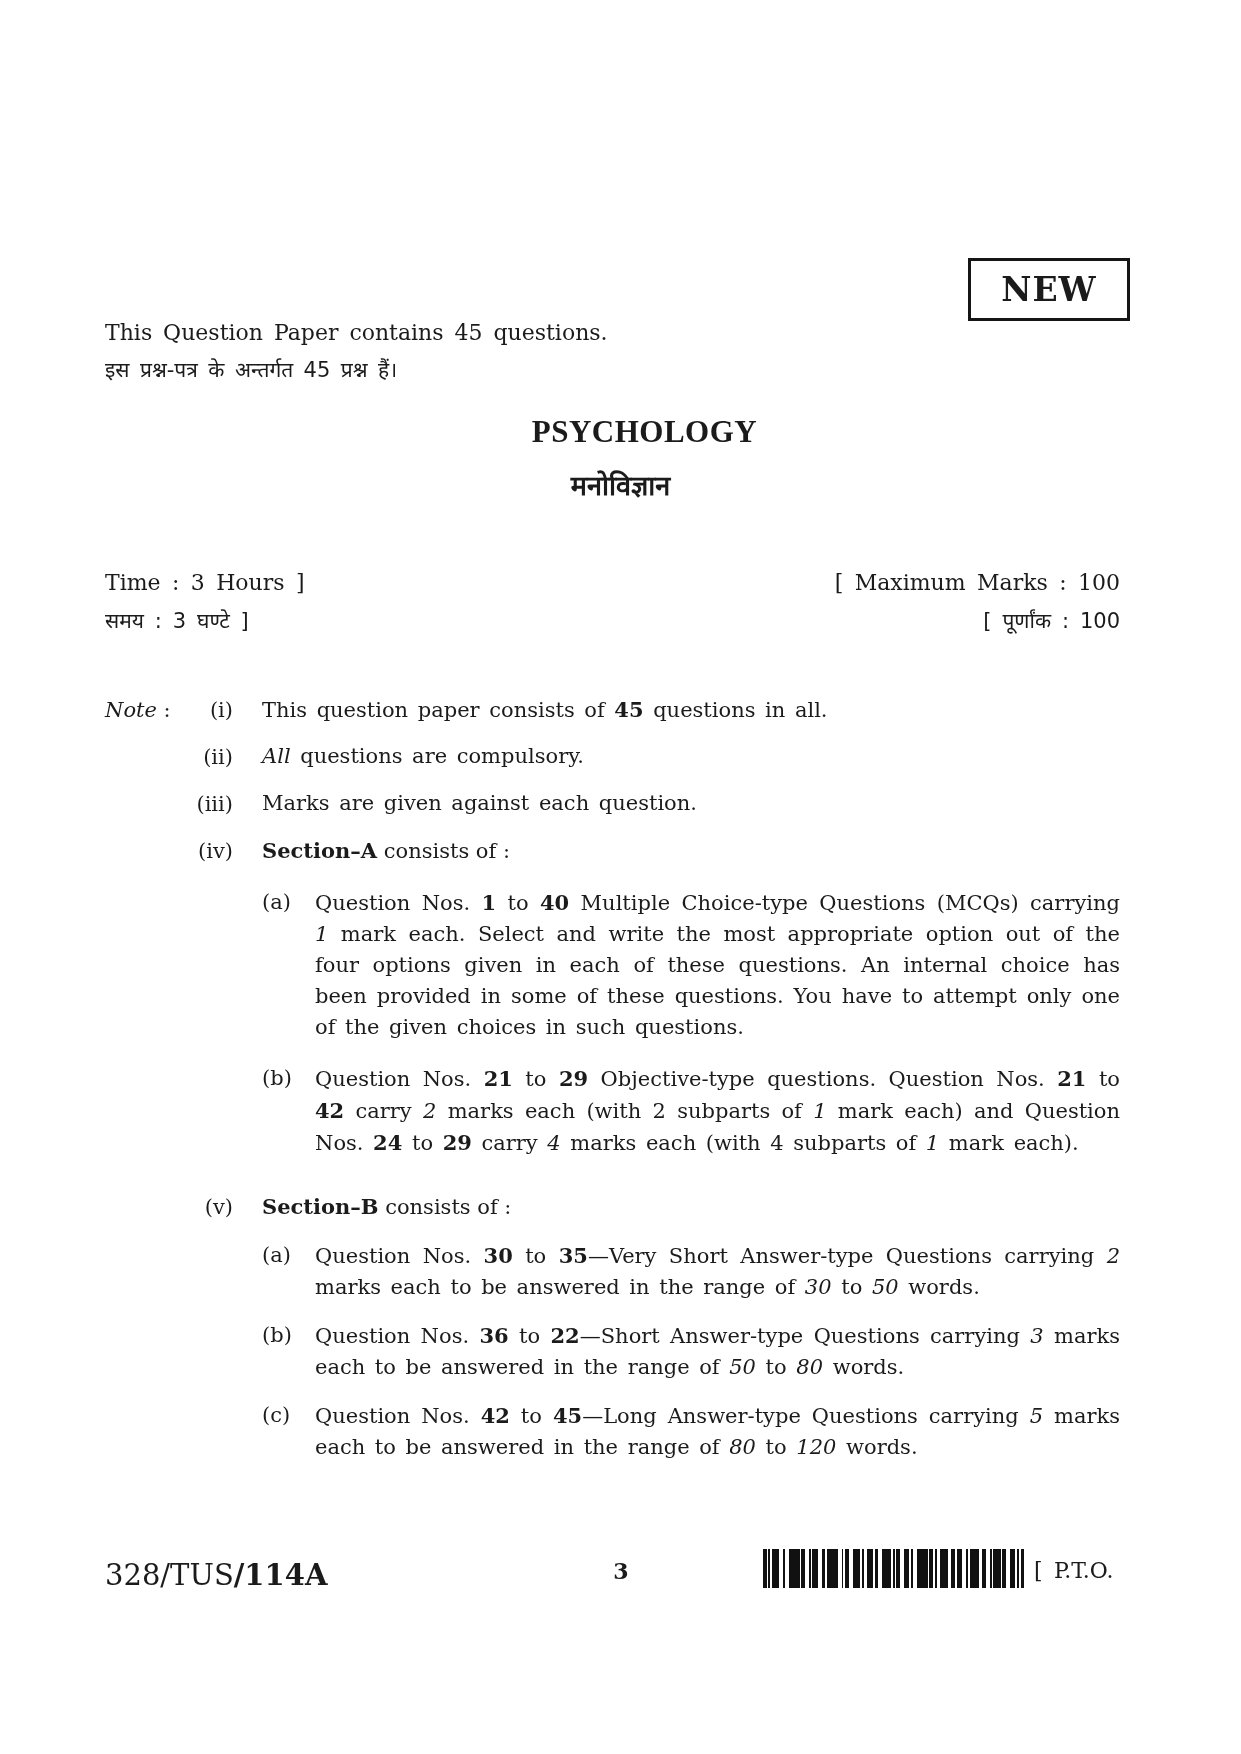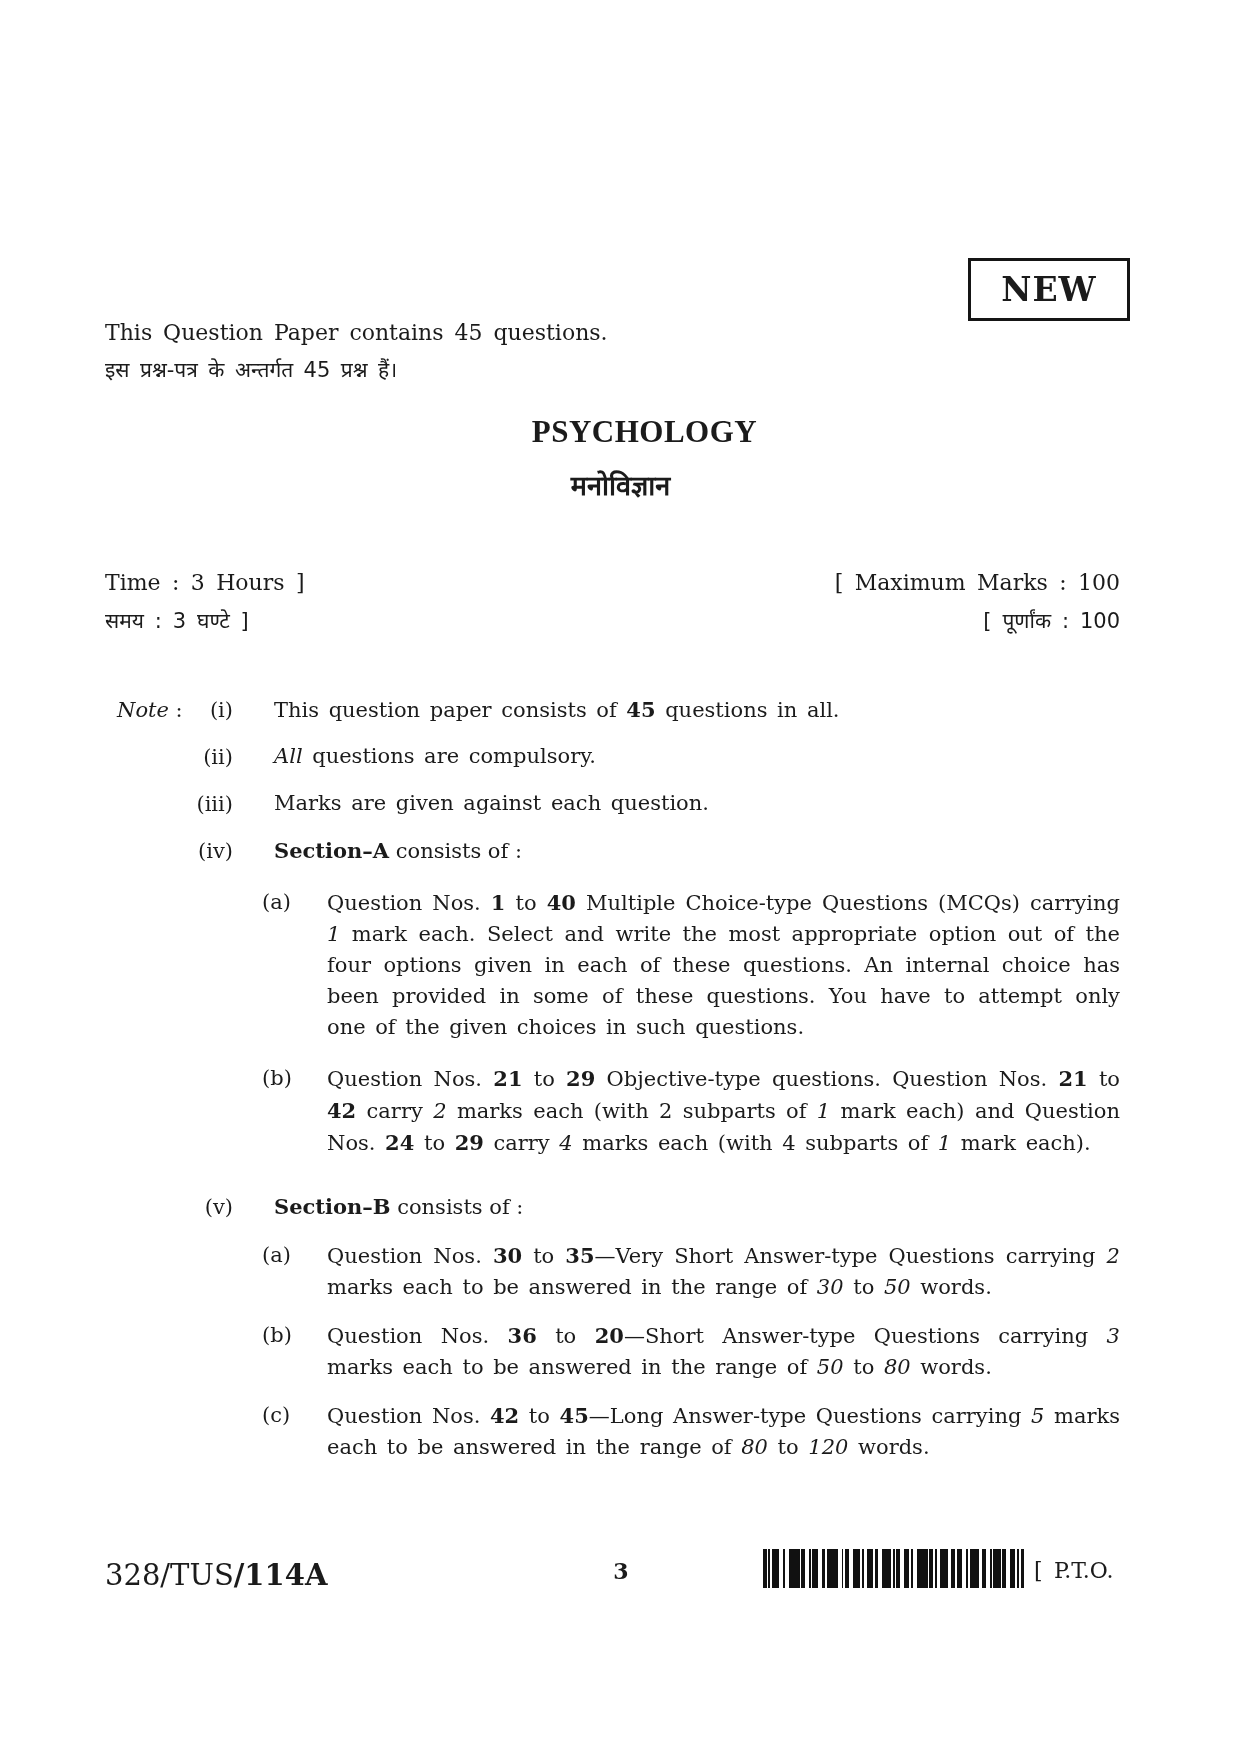--- a/index.html
+++ b/index.html
@@ -49,23 +49,23 @@
   .meta-row-1 { top: 570px; }
   .meta-row-2 { top: 606px; text-align: right; }
   .meta-hi { font-family: "DejaVu Sans", "Liberation Sans", sans-serif; font-size: 21px; }
 
   .note-block { position: absolute; left: 105px; top: 694px; width: 1015px; font-size: 21px; }
   .item-row { display: flex; line-height: 32px; }
   .num-col {
     position: relative; flex: 0 0 157px; box-sizing: border-box;
     padding-right: 29px; text-align: right;
   }
-  .note-prefix { position: absolute; left: 12px; top: 0; text-align: left; }
+  .note-prefix { position: absolute; left: 0; top: 0; text-align: left; }
   .note-label { font-style: italic; }
-  .text-col { flex: 1 1 auto; margin-left: 12px; }
+  .text-col { flex: 1 1 auto; }
   .para { text-align: justify; line-height: 31px; word-spacing: 0.14em; }
   .sub-row { display: flex; margin-left: 157px; line-height: 31px; }
   .sub-num { flex: 0 0 53px; }
   .mb-item { margin-bottom: 15px; }
   .mb-head { margin-bottom: 20px; }
   .mb-sub-a { margin-bottom: 20px; }
   .mb-sub-b { margin-bottom: 32px; }
   .mb-head-v { margin-bottom: 17px; }
   .mb-sub-v { margin-bottom: 17px; }
 
@@ -157,21 +157,21 @@
       <div class="text-col rich"><b>Section–B</b> consists of :</div>
     </div>
 
     <div class="sub-row mb-sub-v">
       <div class="sub-num">(a)</div>
       <div class="text-col para rich">Question Nos. <b>30</b> to <b>35</b>—Very Short Answer-type Questions carrying <i>2</i> marks each to be answered in the range of <i>30</i> to <i>50</i> words.</div>
     </div>
 
     <div class="sub-row mb-sub-v">
       <div class="sub-num">(b)</div>
-      <div class="text-col para rich">Question Nos. <b>36</b> to <b>20</b>—Short Answer-type Questions carrying <i>3</i> marks each to be answered in the range of <i>50</i> to <i>80</i> words.</div>
+      <div class="text-col para rich">Question Nos. <b>36</b> to <b>22</b>—Short Answer-type Questions carrying <i>3</i> marks each to be answered in the range of <i>50</i> to <i>80</i> words.</div>
     </div>
 
     <div class="sub-row">
       <div class="sub-num">(c)</div>
       <div class="text-col para rich">Question Nos. <b>42</b> to <b>45</b>—Long Answer-type Questions carrying <i>5</i> marks each to be answered in the range of <i>80</i> to <i>120</i> words.</div>
     </div>
 
   </div>
 
   <div class="footer-code rich">328/TUS<b>/114A</b></div>

